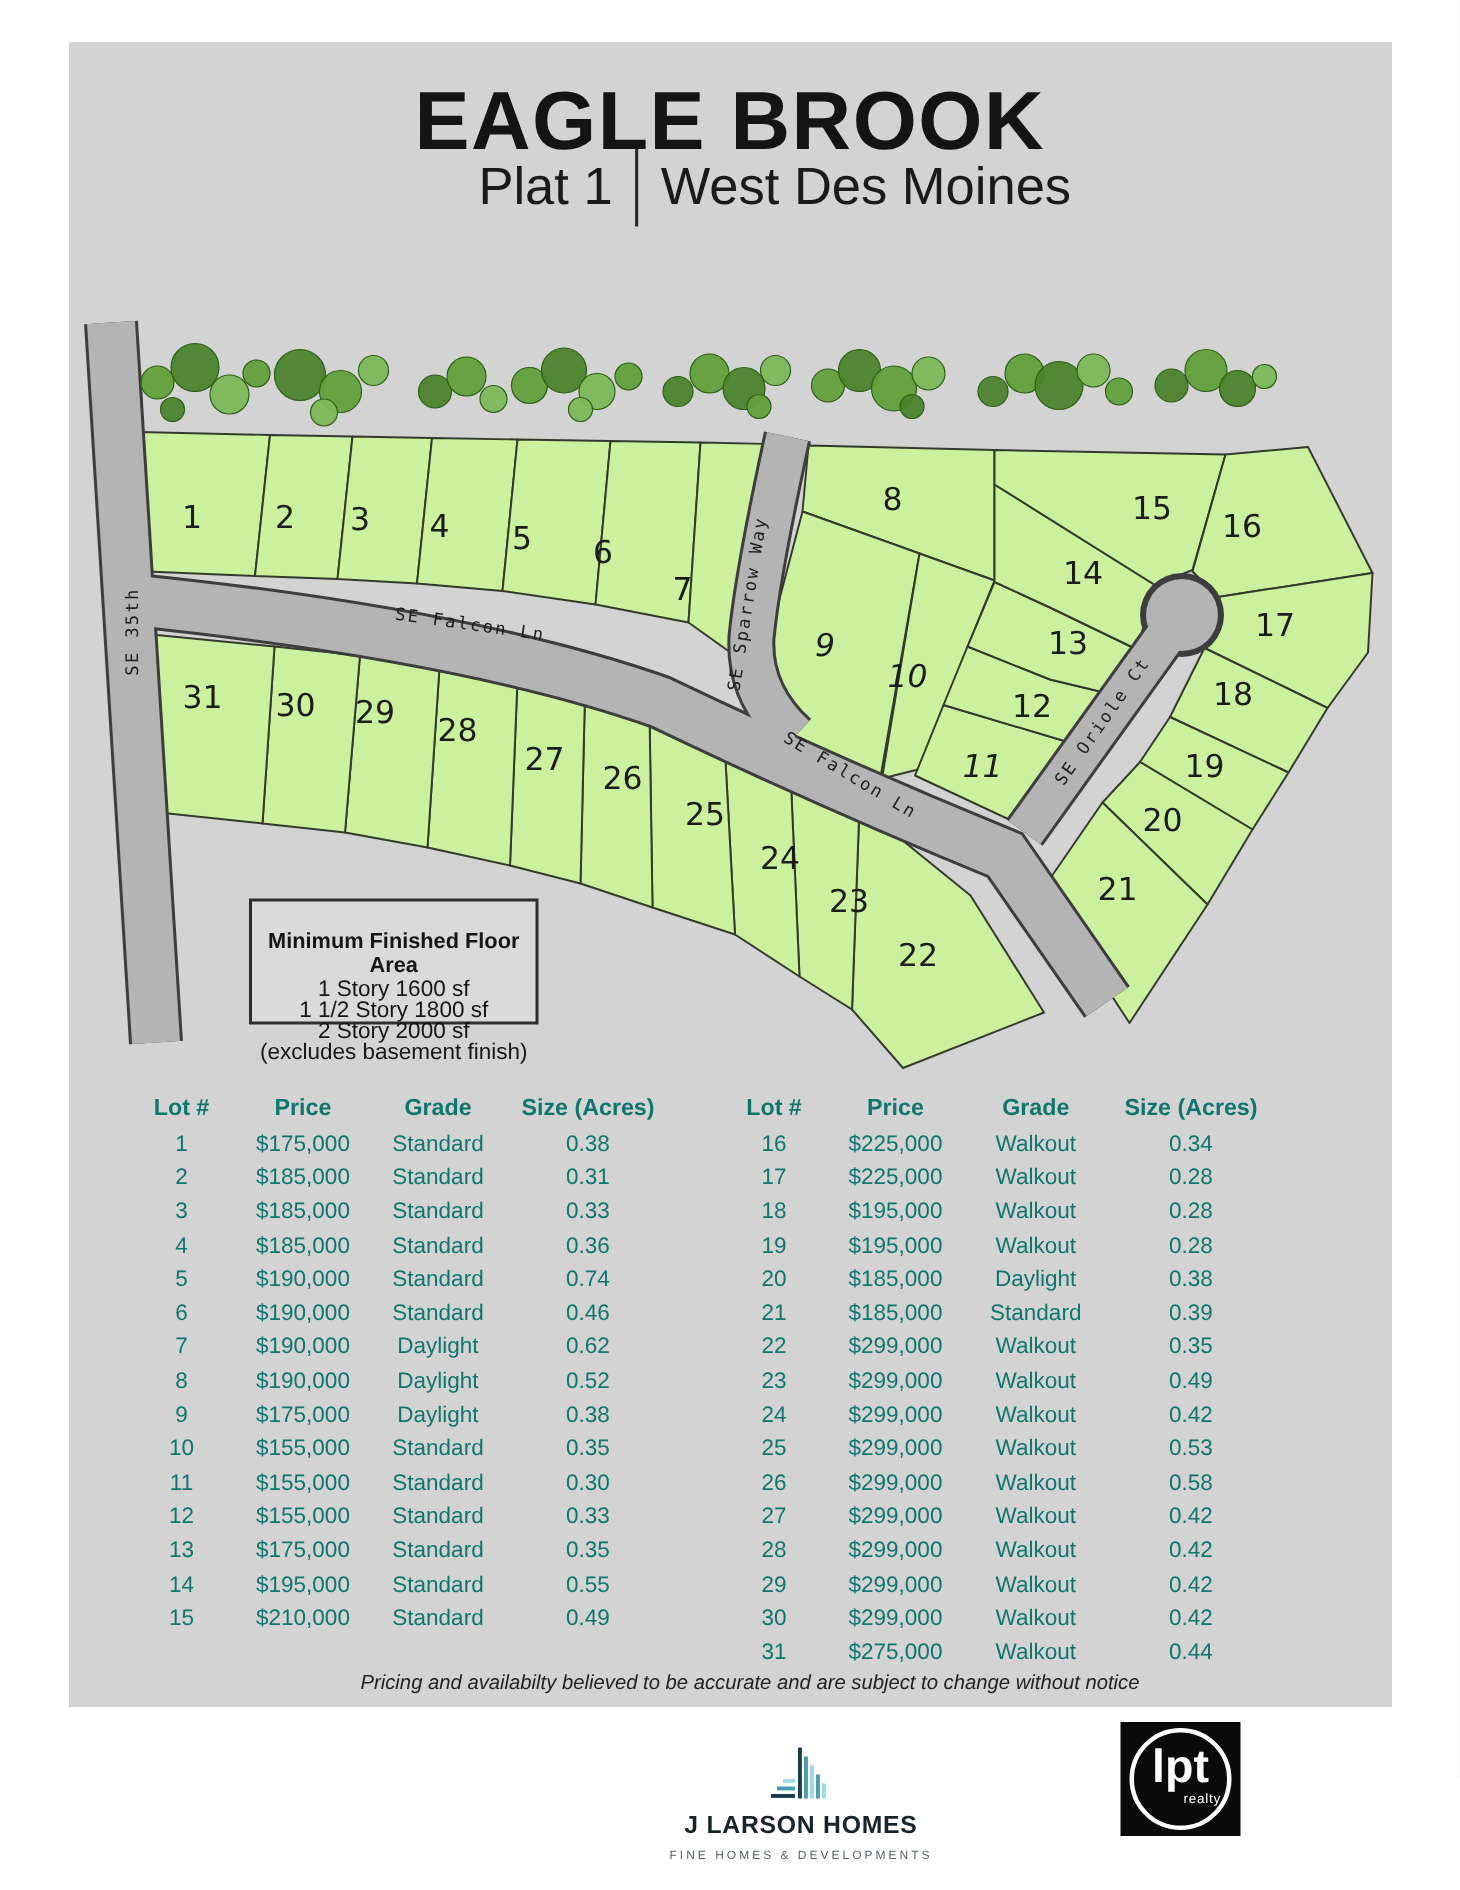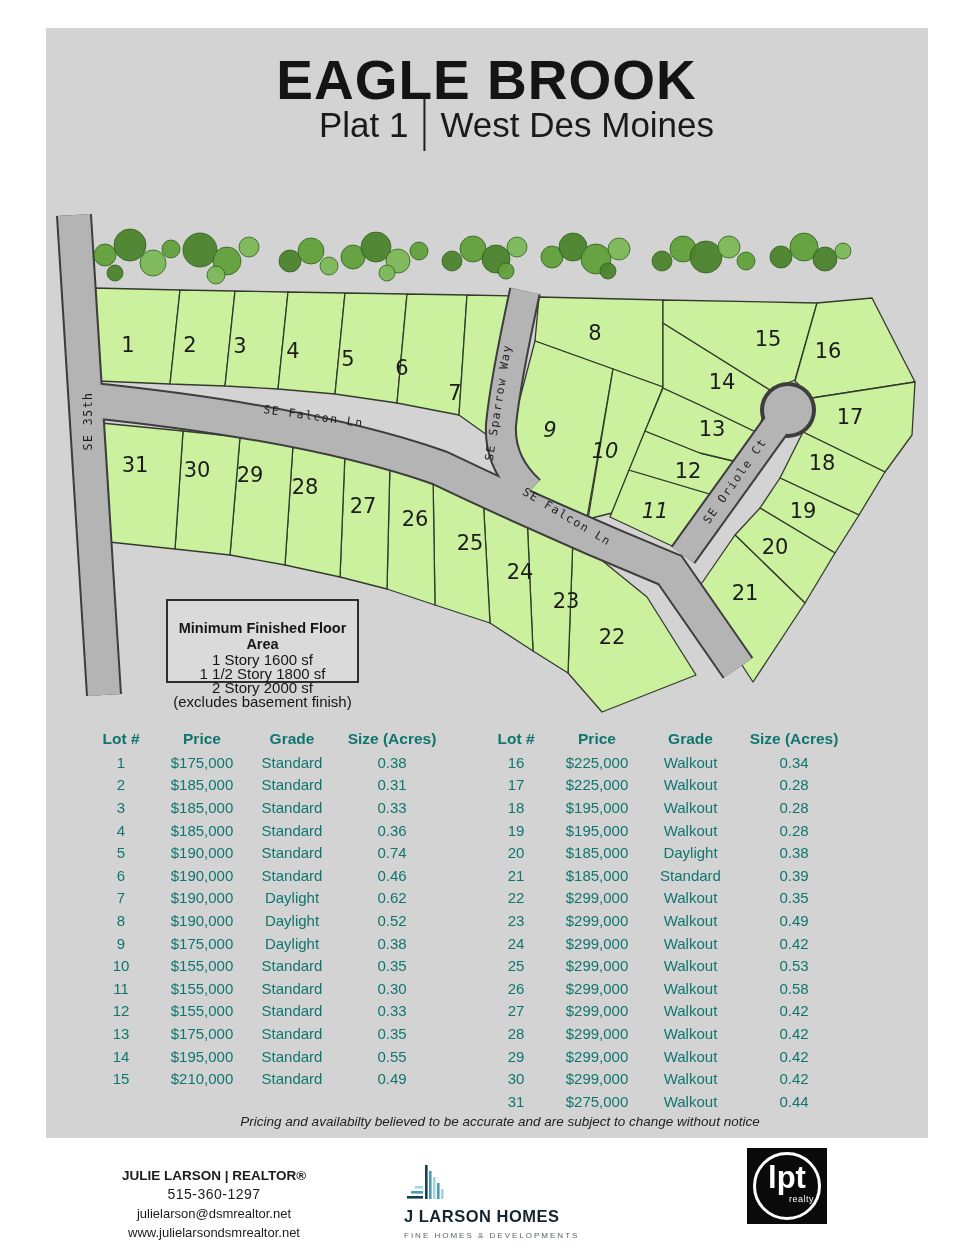--- a/index.html
+++ b/index.html
@@ -18,21 +18,21 @@
   .minbox .l{font-size:15px;font-weight:500;line-height:14px;}
   .tbl{position:absolute;display:grid;color:#0f766e;}
   .tbl .cell{display:flex;align-items:center;justify-content:center;height:22.6px;font-size:15px;}
   .tbl .hcell{display:flex;align-items:center;justify-content:center;height:24px;font-size:15.5px;font-weight:700;}
   .disclaimer{position:absolute;top:1114px;left:46px;width:908px;text-align:center;
               font-style:italic;font-size:13.5px;color:#222;}
   .agent{position:absolute;left:64px;top:1166px;width:300px;text-align:center;color:#1b1b1b;}
   .agent .n{font-size:13.5px;font-weight:700;line-height:19px;}
   .agent .p{font-size:14px;font-weight:500;line-height:19px;letter-spacing:0.5px;}
   .agent .e{font-size:13px;line-height:19px;}
-  .builder{position:absolute;left:404px;top:1163px;width:204px;}
+  .builder{position:absolute;left:432px;top:1163px;width:204px;text-align:center;}
   .builder .nm{font-size:16.5px;font-weight:700;letter-spacing:0.5px;color:#16242c;margin-top:2px;}
   .builder .tg{font-size:8px;letter-spacing:2px;color:#5a6468;font-weight:500;margin-top:5px;}
   .lpt{position:absolute;left:747px;top:1148px;width:80px;height:76px;background:#0a0a0a;}
   .lpt .circle{position:absolute;left:6px;top:4px;width:62px;height:62px;border:3px solid #fff;border-radius:50%;}
   .lpt .word{position:absolute;left:0;top:12px;width:80px;text-align:center;
              font-size:31px;font-weight:700;color:#fff;letter-spacing:0;}
   .lpt .sub{position:absolute;left:42px;top:46px;font-size:9px;color:#fff;letter-spacing:0.5px;}
 </style>
 </head>
 <body>
@@ -303,26 +303,20 @@
       <div class="cell">Walkout</div>
       <div class="cell">0.42</div>
       <div class="cell">31</div>
       <div class="cell">$275,000</div>
       <div class="cell">Walkout</div>
       <div class="cell">0.44</div>
     </div>
 
   <div class="disclaimer">Pricing and availabilty believed to be accurate and are subject to change without notice</div>
 
-  <div class="agent">
-    <div class="n">JULIE LARSON | REALTOR®</div>
-    <div class="p">515-360-1297</div>
-    <div class="e">julielarson@dsmrealtor.net</div>
-    <div class="e">www.julielarsondsmrealtor.net</div>
-  </div>
 
   <div class="builder">
     <svg width="46" height="38" viewBox="0 0 46 38">
       <rect x="21" y="2" width="2.6" height="34" fill="#173f4e"></rect>
       <rect x="25" y="8" width="2.6" height="28" fill="#4a9cb5"></rect>
       <rect x="29" y="14" width="2.6" height="22" fill="#9fd8e2"></rect>
       <rect x="33" y="20" width="2.6" height="16" fill="#4a9cb5"></rect>
       <rect x="37" y="26" width="2.6" height="10" fill="#9fd8e2"></rect>
       <rect x="3" y="33" width="16" height="2.6" fill="#173f4e"></rect>
       <rect x="7" y="28" width="12" height="2.6" fill="#4a9cb5"></rect>

